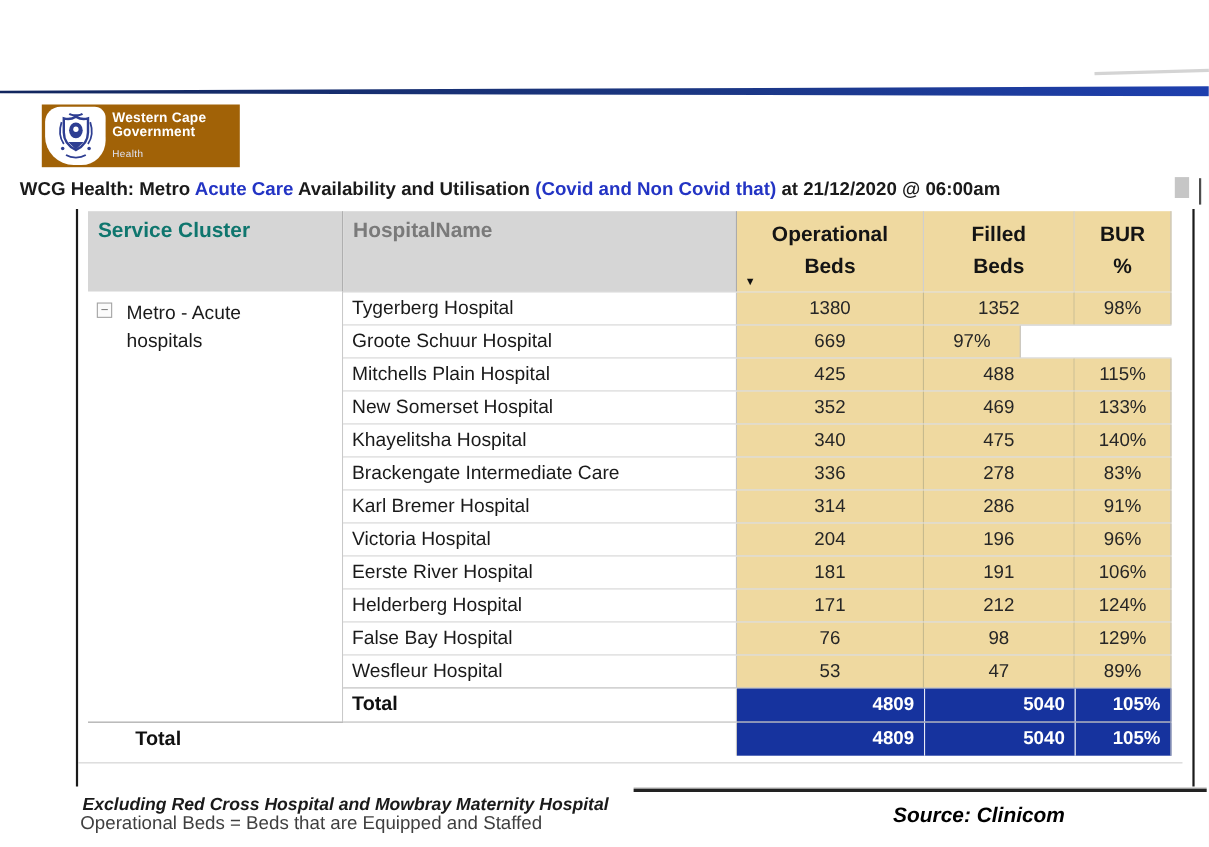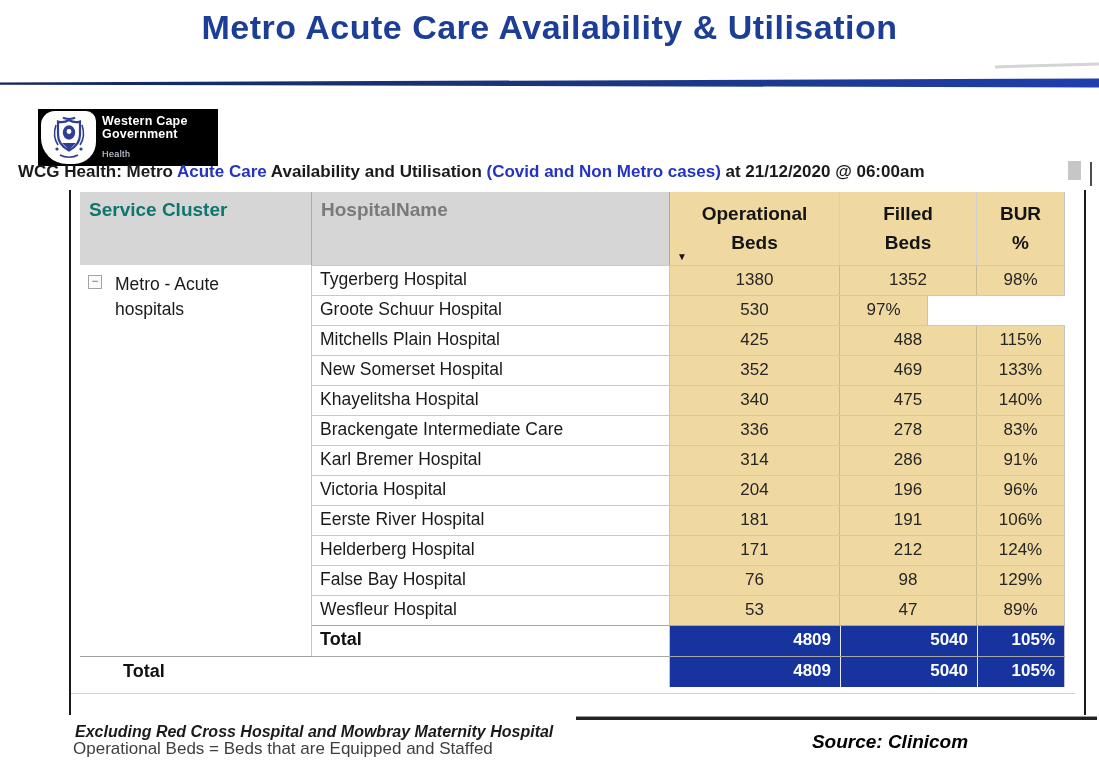--- a/index.html
+++ b/index.html
@@ -17,21 +17,21 @@
   .band {
     position:absolute; left:0; top:76px; width:1099px; height:14px;
     background:linear-gradient(90deg,#12265E 0%,#1B3680 55%,#1E3FAE 100%);
     clip-path:polygon(0 46%, 100% 18%, 100% 82%, 0 62%);
   }
   .band-shadow {
     position:absolute; left:995px; top:64px; width:104px; height:3px;
     background:#D4D4D4; transform:rotate(-1.6deg);
   }
   
-  .logo { position:absolute; left:38px; top:109px; width:180px; height:57px; background:#000000; }
+  .logo { position:absolute; left:38px; top:95px; width:180px; height:57px; background:#a16207; }
   .crest {
     position:absolute; left:3px; top:2px; width:55px; height:53px; background:#ffffff;
     border-radius:14px 10px 22px 26px; display:flex; align-items:center; justify-content:center;
   }
   .logo-text { position:absolute; left:64px; top:6px; color:#ffffff; }
   .logo-line { font-size:12.5px; font-weight:bold; line-height:13px; letter-spacing:0.2px; }
   .logo-health { font-size:9px; margin-top:8px; letter-spacing:0.4px; color:#dfe4f5; }
   
   .subtitle { position:absolute; left:18px; top:162px; font-size:17px; font-weight:bold; color:#1A1A1A; white-space:pre; }
   .subtitle .blue { color:#2334C4; }
@@ -94,21 +94,20 @@
   .footnote2 { position:absolute; left:73px; top:739px; font-size:17px; color:#3F3F3F; }
   .source { position:absolute; left:740px; top:731px; width:300px; text-align:center; font-size:19px; font-weight:bold; font-style:italic; color:#000; }
   .bottom-divider { position:absolute; left:576px; top:716px; width:521px; height:4px;
     background:linear-gradient(#9a9a9a 30%, #222222 30%); }
 </style>
 </head>
 <body>
 
 <div class="slide">
 
-  <div class="title">Metro Acute Care Availability &amp; Utilisation</div>
   <div class="band"></div>
   <div class="band-shadow"></div>
 
   <div class="logo">
     <div class="crest">
       <svg width="42" height="44" viewBox="0 0 42 44" aria-hidden="true">
         <path d="M21 4c4 2.5 8 2.5 11 1.6v12.8c0 8.3-5.2 13-11 16-5.8-3-11-7.7-11-16V5.6C13 6.5 17 6.5 21 4z" fill="none" stroke="#2E3E92" stroke-width="2.2"></path>
         <ellipse cx="21" cy="16.5" rx="6.2" ry="7.2" fill="#2E3E92"></ellipse>
         <circle cx="21" cy="15.5" r="2.4" fill="#ffffff"></circle>
         <path d="M14 27h14l-7 7z" fill="#2E3E92"></path>
@@ -119,21 +118,21 @@
         <path d="M12 39c5 3 13 3 18 0" fill="none" stroke="#2E3E92" stroke-width="1.6"></path>
       </svg>
     </div>
     <div class="logo-text">
       <div class="logo-line">Western Cape</div>
       <div class="logo-line">Government</div>
       <div class="logo-health">Health</div>
     </div>
   </div>
 
-  <div class="subtitle"><span>WCG Health: Metro </span><span class="blue">Acute Care</span><span> Availability and Utilisation </span><span class="blue">(Covid and Non Metro cases)</span><span> at 21/12/2020 @ 06:00am</span></div>
+  <div class="subtitle"><span>WCG Health: Metro </span><span class="blue">Acute Care</span><span> Availability and Utilisation </span><span class="blue">(Covid and Non Covid that)</span><span> at 21/12/2020 @ 06:00am</span></div>
 
   <div class="scroll-thumb"></div>
   <div class="scroll-tick"></div>
 
   <div class="tbl-container">
     <div class="tbl">
 
       <div class="col-cluster">
         <div class="hdr-gray">Service Cluster</div>
         <div class="cluster-body">
@@ -162,21 +161,21 @@
         </div>
 
         <div class="trow">
           <div class="cell-name">Tygerberg Hospital</div>
           <div class="cell-num c-op">1380</div>
           <div class="cell-num c-fill">1352</div>
           <div class="cell-num c-bur">98%</div>
         </div>
         <div class="trow">
           <div class="cell-name">Groote Schuur Hospital</div>
-          <div class="cell-num c-op">530</div>
+          <div class="cell-num c-op">669</div>
           <div class="cell-num c-bur">97%</div>
         </div>
         <div class="trow">
           <div class="cell-name">Mitchells Plain Hospital</div>
           <div class="cell-num c-op">425</div>
           <div class="cell-num c-fill">488</div>
           <div class="cell-num c-bur">115%</div>
         </div>
         <div class="trow">
           <div class="cell-name">New Somerset Hospital</div>

